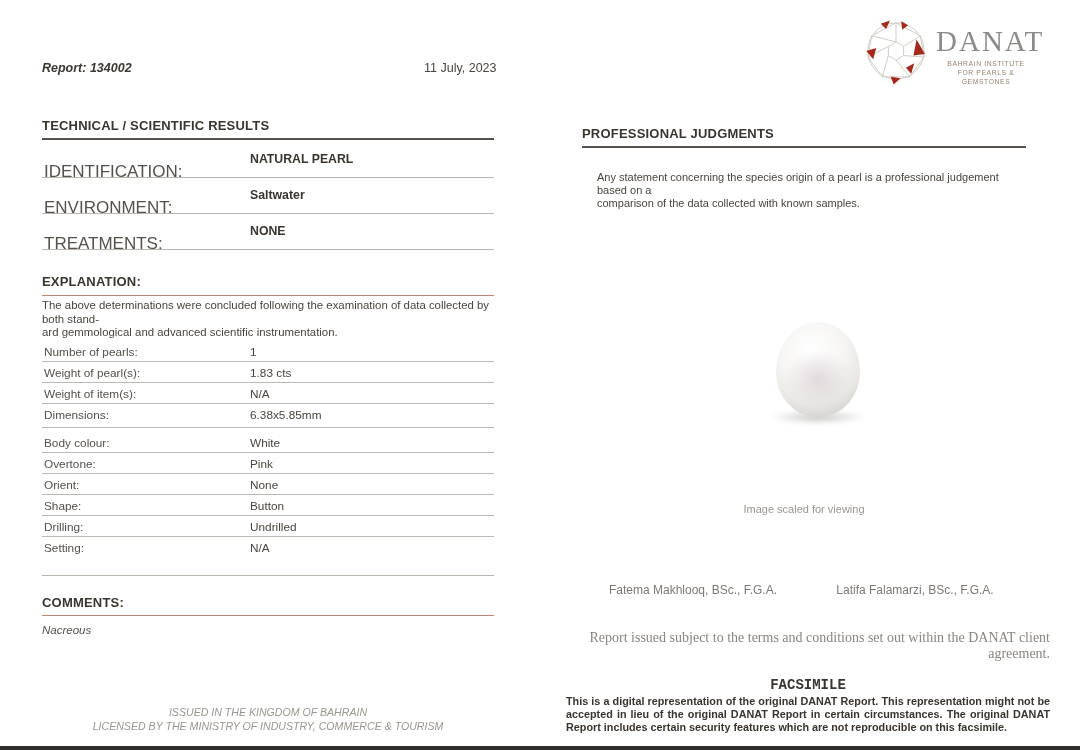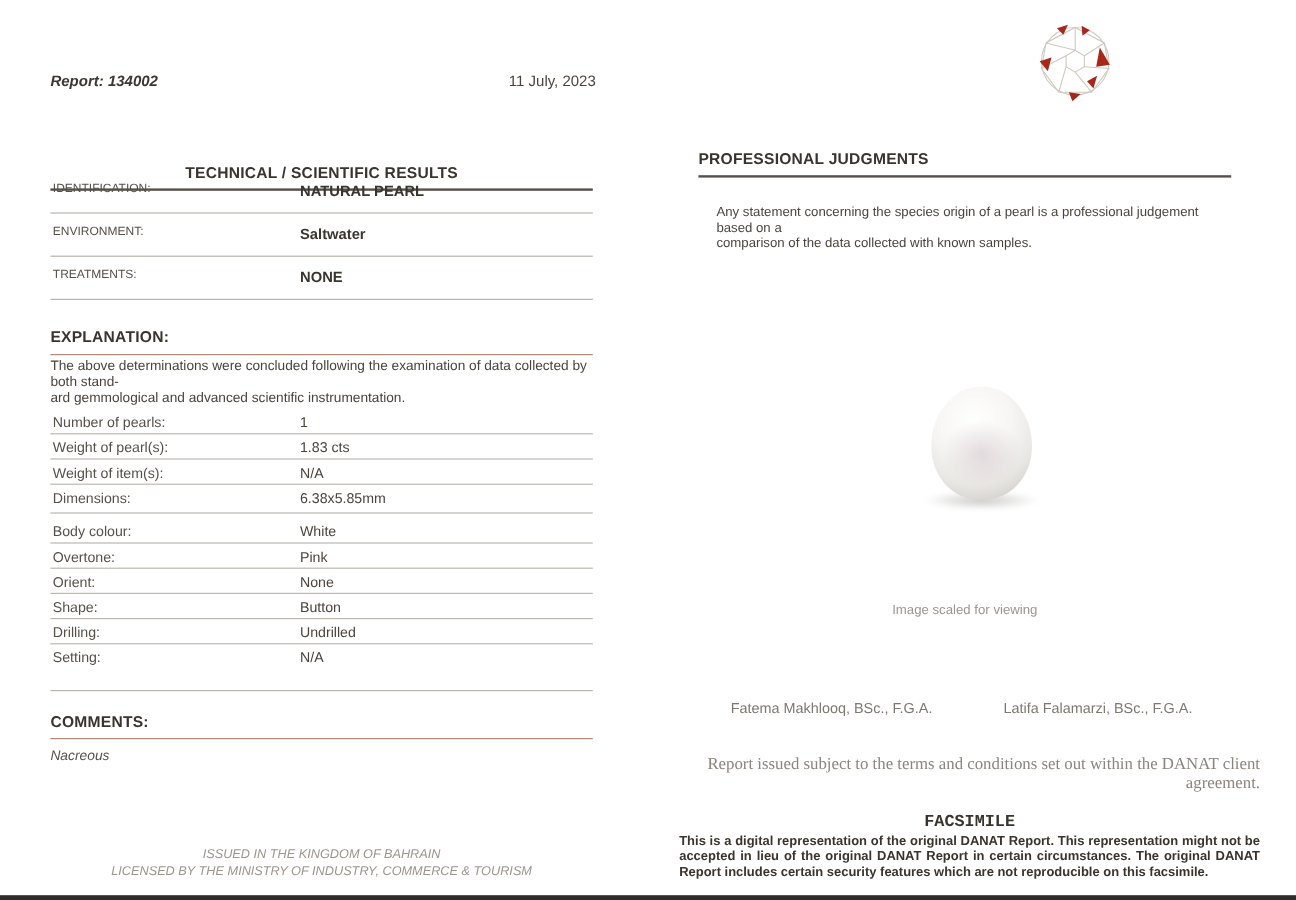--- a/index.html
+++ b/index.html
@@ -16,21 +16,21 @@
   .logo-name { font-family:"Liberation Serif", serif; font-size:29px; letter-spacing:2px; color:#8c8a87; line-height:30px; }
   .logo-sub { margin-top:3px; font-size:6.8px; letter-spacing:0.6px; color:#97826e; line-height:9px; }
   
   .col-left  { position:absolute; left:42px;  width:452px; }
   .col-right { position:absolute; left:582px; width:444px; }
   .sec-title { font-size:13px; font-weight:bold; color:#3a342e; letter-spacing:0.2px; }
   .rule-dark  { border-bottom:2px solid #555049; }
   .rule-brown { border-bottom:1.5px solid #b4897a; }
   
   .t-row { position:relative; height:36px; border-bottom:1px solid #b9b5af; }
-  .t-row .lbl { position:absolute; left:2px; top:10px; font-size:10px; color:#55504a; }
+  .t-row .lbl { position:absolute; left:2px; top:20px; font-size:17px; color:#55504a; }
   .t-row .val { position:absolute; left:208px; top:10px; font-size:12.3px; font-weight:bold; color:#3a342e; }
   
   .body-text { font-size:11.4px; line-height:13.5px; color:#4a443d; white-space:pre-line; }
   
   .p-row { position:relative; height:21px; border-bottom:1px solid #bcb8b2; }
   .p-row.noline { border-bottom:none; }
   .p-row .lbl { position:absolute; left:2px; top:4px; font-size:11.8px; color:#55504a; }
   .p-row .val { position:absolute; left:208px; top:4px; font-size:11.8px; color:#4a443d; }
   .standalone-line { position:absolute; left:42px; top:575px; width:452px; border-bottom:1px solid #b9b5af; }
   .comments-body { font-style:italic; font-size:11.5px; color:#56504a; }
@@ -86,22 +86,29 @@
     </g>
     <g fill="#a5281b">
       <polygon points="30,14 42,10 37,21"></polygon>
       <polygon points="57,11 66,16 58,22"></polygon>
       <polygon points="77,35 88,54 73,56"></polygon>
       <polygon points="11,50 24,46 20,61"></polygon>
       <polygon points="43,84 56,86 47,94"></polygon>
       <polygon points="63,72 74,66 70,80"></polygon>
     </g>
   </svg>
-
-  <div class="col-left rule-dark" style="top:135px; padding-bottom:4px;text-align:center;">
+  <div class="logo-word">
+    <div class="logo-name">DANAT</div>
+    <div class="logo-sub">
+      <span>BAHRAIN INSTITUTE</span><br>
+      <span>FOR PEARLS &amp; GEMSTONES</span>
+    </div>
+  </div>
+
+  <div class="col-left rule-dark" style="top:116px; padding-bottom:4px;">
     <span class="sec-title">TECHNICAL / SCIENTIFIC RESULTS</span>
   </div>
   <div class="col-left" style="top:142px;">
     <div class="t-row">
       <span class="lbl">IDENTIFICATION:</span>
       <span class="val">NATURAL PEARL</span>
     </div>
     <div class="t-row">
       <span class="lbl">ENVIRONMENT:</span>
       <span class="val">Saltwater</span>

